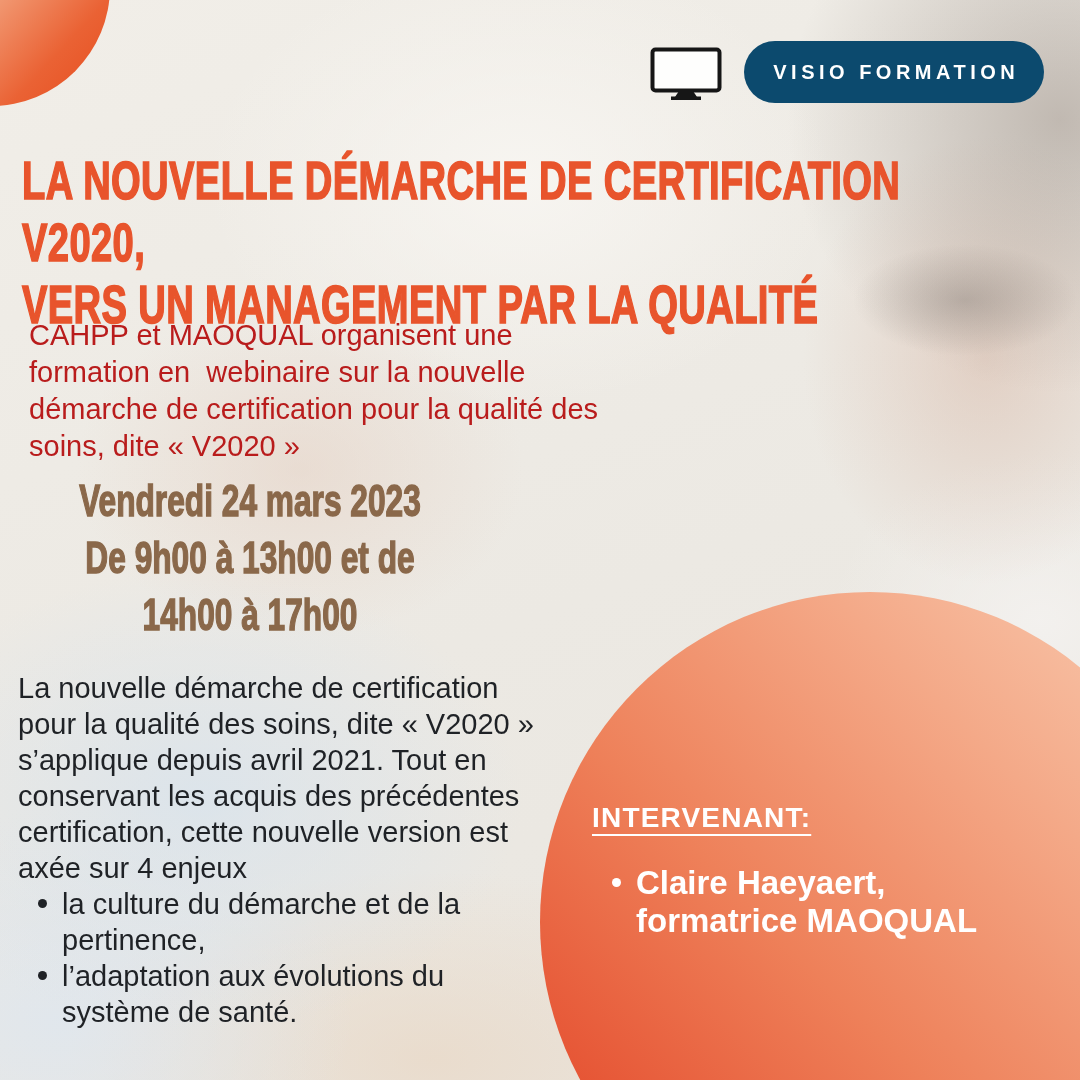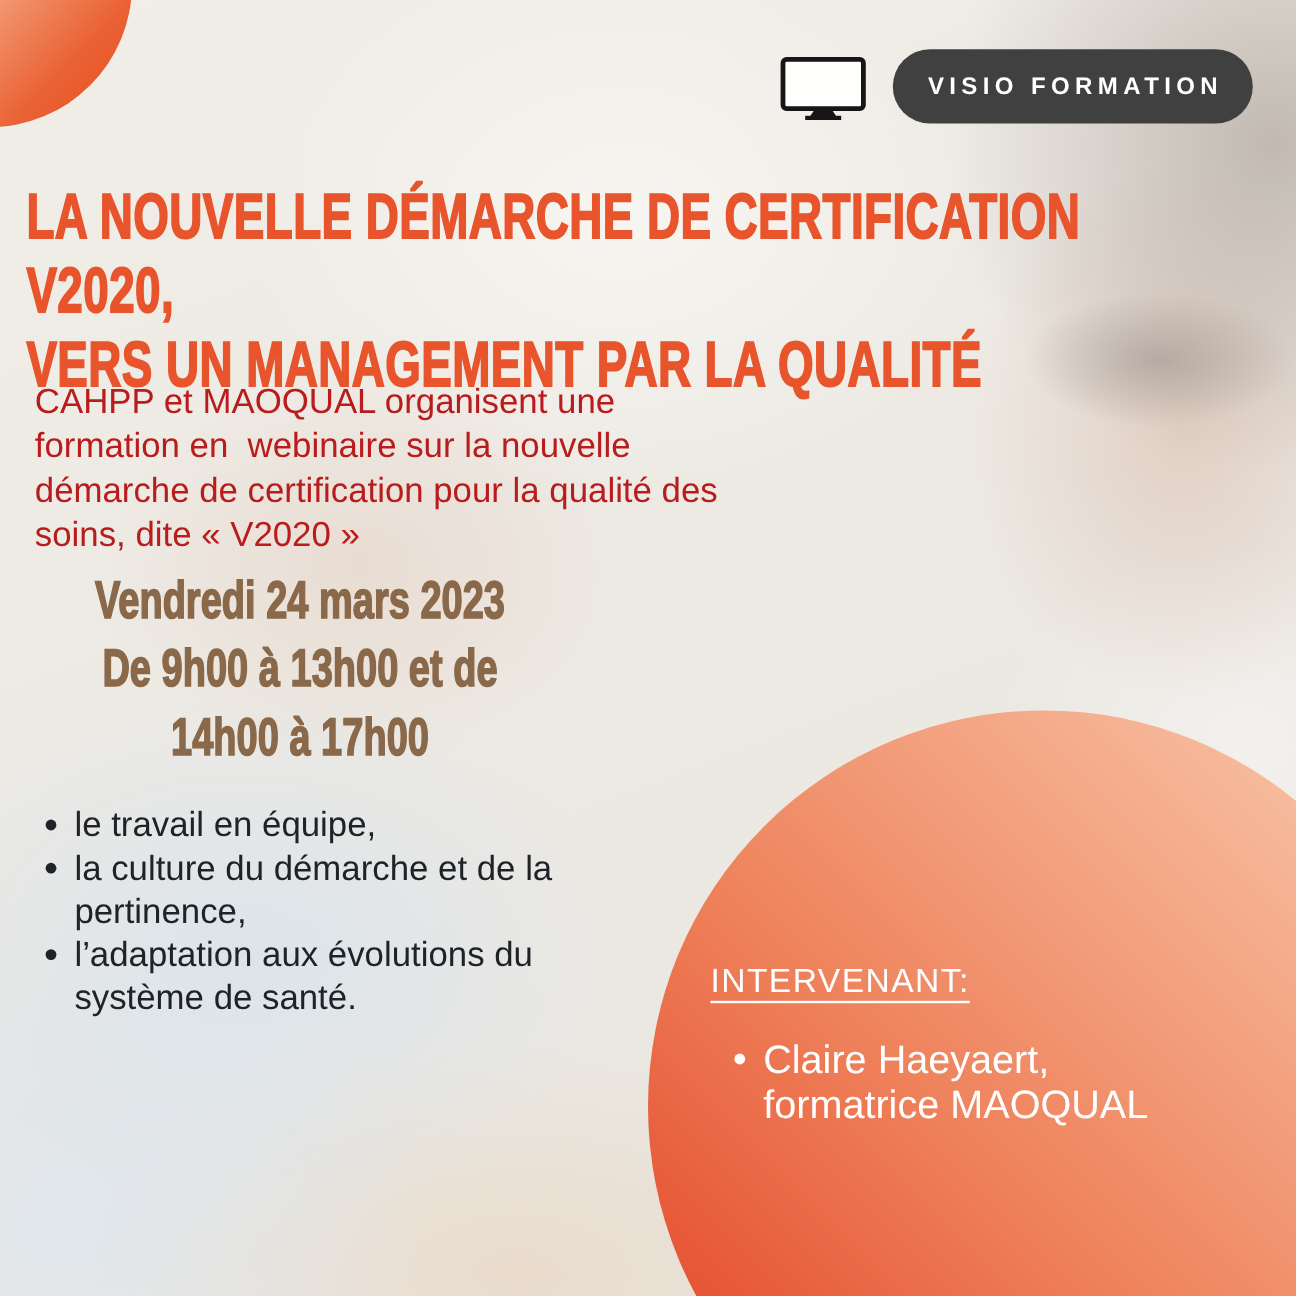--- a/index.html
+++ b/index.html
@@ -34,21 +34,21 @@
   .circle-br {
     position:absolute; left:540px; top:592px; width:660px; height:660px;
     border-radius:50%;
     background:linear-gradient(225deg, #f9cdb3 0%, #f4a988 28%, #ee8059 58%, #e65434 85%, #e24e2b 100%);
   }
 
   
   .monitor { position:absolute; left:650px; top:47px; }
   .badge {
     position:absolute; left:744px; top:41px; width:300px; height:62px;
-    border-radius:31px; background:#404040;
+    border-radius:31px; background:#0c4a6e;
     display:flex; align-items:center; justify-content:center;
   }
   .badge span {
     color:#ffffff; font-size:20px; font-weight:700;
     letter-spacing:4.5px; text-indent:4.5px; white-space:nowrap;
   }
 
   
   .title {
     position:absolute; left:22px; top:150px; width:1400px; margin:0;
@@ -78,21 +78,21 @@
   }
   .desc-block p { margin:0; }
   .bullets { list-style:none; margin:0; padding:0; }
   .bullets li { position:relative; padding-left:44px; }
   .bullets li::before {
     content:""; position:absolute; left:20px; top:13px;
     width:9px; height:9px; border-radius:50%; background:currentColor;
   }
 
   
-  .speaker { position:absolute; left:52px; top:210px; width:400px; color:#ffffff; }
+  .speaker { position:absolute; left:52px; top:210px; width:400px; color:#ffffff;font-weight:bold; }
   .speaker-heading {
     font-size:28px; letter-spacing:1.2px; margin-bottom:30px;
     text-decoration:underline; text-underline-offset:7px; text-decoration-thickness:1.5px;
   }
   .speaker .bullets { font-size:33px; line-height:38px; }
   .speaker .bullets li::before { top:14px; }
 </style>
 </head>
 <body>
 
@@ -123,23 +123,23 @@
   <p class="intro">CAHPP et MAOQUAL organisent une formation en  webinaire sur la nouvelle démarche de certification pour la qualité des soins, dite « V2020 »</p>
 
   <div class="schedule">
 
   <div class="schedule-line">Vendredi 24 mars 2023</div>
       <div class="schedule-line">De 9h00 à 13h00 et de</div>
       <div class="schedule-line">14h00 à 17h00</div>
     </div>
 
   <div class="desc-block">
+    <p>La nouvelle démarche de certification pour la qualité des soins, dite « V2020 » s’applique depuis avril 2021. Tout en conservant les acquis des précédentes certification, cette nouvelle version est axée sur 4 enjeux</p>
     <ul class="bullets">
 
-    <li class="bullet-item">le travail en équipe,</li>
         <li class="bullet-item">la culture du démarche et de la pertinence,</li>
         <li class="bullet-item">l’adaptation aux évolutions du système de santé.</li>
       </ul>
   </div>
 
   <div class="circle-br">
     <div class="speaker">
       <div class="speaker-heading">INTERVENANT:</div>
       <ul class="bullets">
 

